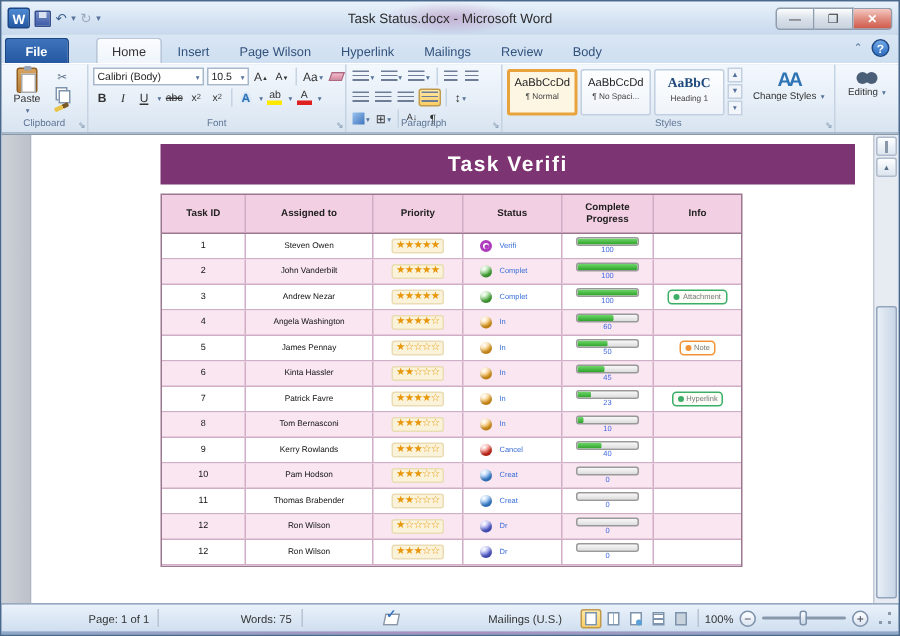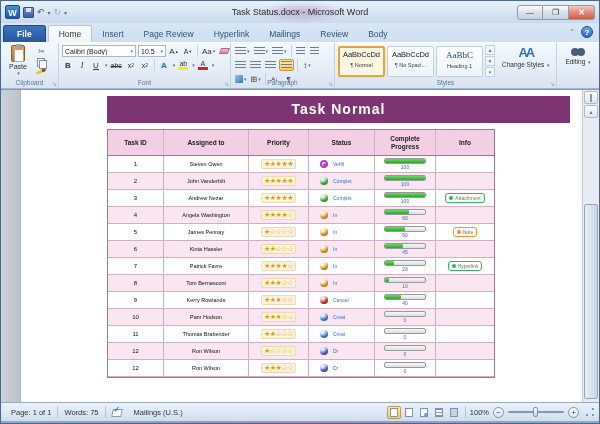--- a/index.html
+++ b/index.html
@@ -27,21 +27,21 @@
   .winbtn{ width:26px; height:15px; border:1px solid #8E9CAC; background:linear-gradient(#FDFDFE,#D9E1EA 50%,#C8D2DE);
     font-size:8px; line-height:13px; text-align:center; color:#333; }
   .winbtn.min{ border-radius:3px 0 0 3px; }
   .winbtn.max{ border-left:none; }
   .winbtn.close{ border-radius:0 3px 3px 0; border-left:none;
     background:linear-gradient(#F5C9C2,#E08C80 50%,#CE5A4A); color:#fff; font-weight:bold;}
 
   
   .tabrow{ height:19px; display:flex; align-items:flex-end; background:linear-gradient(#D9E6F4,#CEDFF1); padding:0 2px; flex:0 0 auto; position:relative;}
   .tab{ font-size:8.5px; color:#31517B; padding:3px 10px 3px; border-radius:3px 3px 0 0; }
-  .tab.file{ background:linear-gradient(#3E74BC,#2458A2); color:#fff; font-weight:bold; padding:3px 13px; margin-right:2px; border:1px solid #1D4784; border-bottom:none;}
+  .tab.file{ background:linear-gradient(#3E74BC,#2458A2); color:#fff; font-weight:bold; padding:3px 13px; margin-right:18px; border:1px solid #1D4784; border-bottom:none;}
   .tab.active{ background:linear-gradient(#FAFCFE,#EFF5FB); border:1px solid #B9C7D9; border-bottom:none; color:#333;}
   .tab-right{ position:absolute; right:6px; top:3px; display:flex; gap:6px; align-items:center;}
   .rib-min{ font-size:7px; color:#56729A; }
   .helpbtn{ width:12px; height:12px; border-radius:50%; background:linear-gradient(#6FA7E8,#2E6DC0); color:#fff; font-size:8px; font-weight:bold; text-align:center; line-height:12px; border:1px solid #1D4784;}
 
   
   .ribbon{ height:47px; background:linear-gradient(#F3F8FD,#E6EEF7 55%,#D8E4F1); border-top:1px solid #fff; border-bottom:1px solid #A8B8CC; display:flex; flex:0 0 auto;}
   .group{ position:relative; height:100%; padding:2px 3px 10px; border-right:1px solid #C6D3E3; display:flex; }
   .grp-label{ position:absolute; bottom:0; left:0; right:0; text-align:center; font-size:6.5px; color:#5E7596; height:10px; line-height:10px;}
   .launcher{ position:absolute; right:1px; bottom:1px; font-size:6px; color:#7E93AC; }
@@ -79,21 +79,21 @@
 
   
   .li{ width:11px; height:8px; background:repeating-linear-gradient(to bottom,#6E7D95 0 1px,transparent 1px 3px);}
   .li.short{ background:repeating-linear-gradient(to bottom,#6E7D95 0 1px,transparent 1px 3px); width:9px;}
 
   
   .chips{ display:flex; gap:2px; align-items:center; }
   .style-chip{ width:47px; height:31px; background:linear-gradient(#FDFEFF,#EFF4FA); border:1px solid #C2CFE0; border-radius:2px; text-align:center; padding-top:3px;}
   .style-chip.sel{ border:2px solid #E8A33D; background:#FDF6E3; padding-top:2px;}
   .chip-prev{ font-size:7.5px; color:#222; }
-  .chip-prev.h1{ font-family:"Liberation Serif",serif; color:#1F497D; font-size:9px; font-weight:normal;}
+  .chip-prev.h1{ font-family:"Liberation Serif",serif; color:#1F497D; font-size:9px; font-weight:bold;}
   .chip-name{ font-size:5.5px; color:#444; margin-top:3px; white-space:nowrap; overflow:hidden;}
   .chipscroll{ display:flex; flex-direction:column; gap:1px; margin-left:2px;}
   .cs-btn{ width:10px; height:10px; border:1px solid #C2CFE0; background:#F2F6FB; font-size:5px; color:#56729A; text-align:center; line-height:9px;}
   .bigbtn{ display:flex; flex-direction:column; align-items:center; justify-content:flex-start; padding:1px 3px; }
   .AAicon{ font-size:13px; font-weight:bold; color:#2E74B5; line-height:14px; letter-spacing:-2px;}
   .bigbtn .blabel{ font-size:6.5px; color:#333; text-align:center; line-height:7px; margin-top:1px;}
   .binoc{ width:14px; height:9px; position:relative; margin-top:2px;}
   .binoc::before,.binoc::after{ content:""; position:absolute; top:0; width:8px; height:8px; border-radius:50%; background:#4A5E78;}
   .binoc::after{ right:0; } .binoc::before{ left:0; }
 
@@ -130,21 +130,21 @@
 
   
   .scrollbar{ width:17px; background:#E7EBF2; border-left:1px solid #C2CBD6; display:flex; flex-direction:column; align-items:center; flex:0 0 auto; padding:1px;}
   .sb-btn{ width:14px; height:13px; border:1px solid #AEBBCC; border-radius:2px; background:linear-gradient(#FDFEFF,#DCE5F0); font-size:5px; color:#5A6E88; text-align:center; line-height:12px; margin-bottom:1px;}
   .ruler-ic{ width:8px; height:7px; margin:2px auto 0; background:repeating-linear-gradient(to bottom,#8A97A8 0 1px,transparent 1px 3px); border:1px solid #8A97A8;}
   .sb-track{ flex:1; width:14px; position:relative; }
   .sb-thumb{ position:absolute; left:0; top:85px; bottom:2px; width:14px; border:1px solid #93A5BC; border-radius:2px; background:linear-gradient(90deg,#E7EEF6,#C8D6E6);}
 
   
   .statusbar{ height:19px; background:linear-gradient(#EAF2FB,#CFDEEF); border-top:1px solid #98A8BE; display:flex; align-items:center; font-size:7.5px; color:#333; padding:0 4px; flex:0 0 auto;}
-  .sb-item{ padding:0 6px; display:flex; align-items:center; gap:3px;}
+  .sb-item{ padding:0 6px; display:flex; align-items:center; gap:3px;margin-left:48px;}
   .vsep{ width:1px; height:12px; background:#B8C4D4; }
   .spell{ width:10px; height:9px; position:relative; }
   .spell::before{ content:""; position:absolute; inset:1px 0 0 0; background:#fff; border:1px solid #8A97A8; transform:skewX(-12deg);}
   .spell .chk{ position:absolute; left:2px; top:-3px; color:#2E6DC0; font-size:8px; font-weight:bold;}
   .sb-right{ margin-left:auto; display:flex; align-items:center; gap:4px;}
   .views{ display:flex; gap:1px; align-items:center;}
   .vbtn{ width:14px; height:13px; display:flex; align-items:center; justify-content:center; border-radius:2px;}
   .vbtn.sel{ background:linear-gradient(#FFE8A6,#FBCE63); border:1px solid #C29A4C;}
   .vico{ width:8px; height:9px; background:#fff; border:1px solid #7E93AC;}
   .vico.book{ background:linear-gradient(90deg,#fff 48%,#9CB0C8 48% 52%,#fff 52%);}
@@ -185,21 +185,21 @@
   </div>
 
   <div class="tabrow">
     <div class="tab-right">
       <span class="rib-min">⌃</span>
       <span class="helpbtn">?</span>
     </div>
   <span class="tab file">File</span>
       <span class="tab active">Home</span>
       <span class="tab">Insert</span>
-      <span class="tab">Page Review</span>
+      <span class="tab">Page Wilson</span>
       <span class="tab">Hyperlink</span>
       <span class="tab">Mailings</span>
       <span class="tab">Review</span>
       <span class="tab">Body</span>
     </div>
 
   <div class="ribbon">
 
     <div class="group" style="width:58px;">
       <div class="paste">
@@ -352,21 +352,21 @@
         <span class="binoc"></span>
         <span class="blabel"><span>Editing</span> <span class="caret2">▾</span></span>
       </div>
     </div>
   </div>
 
   <div class="docarea">
     <div class="vruler"></div>
     <div class="page">
       <div class="doc-content">
-        <div class="banner" style="background: rgb(125, 52, 114);">Task Normal</div>
+        <div class="banner" style="background: rgb(125, 52, 114);">Task Verifi</div>
         <div class="ttable">
           <div class="trow head">
               <div class="th">Task ID</div>
               <div class="th">Assigned to</div>
               <div class="th">Priority</div>
               <div class="th">Status</div>
               <div class="th">Complete Progress</div>
               <div class="th">Info</div>
             </div>
           <div>

